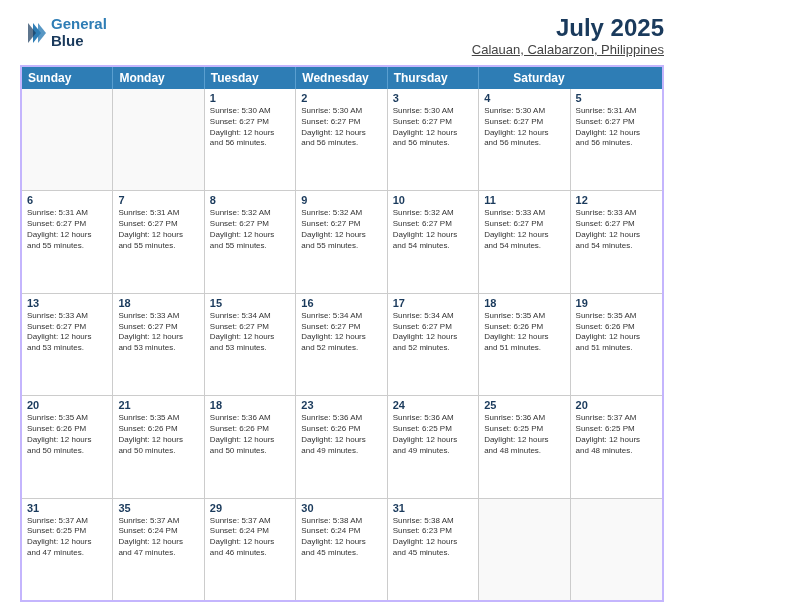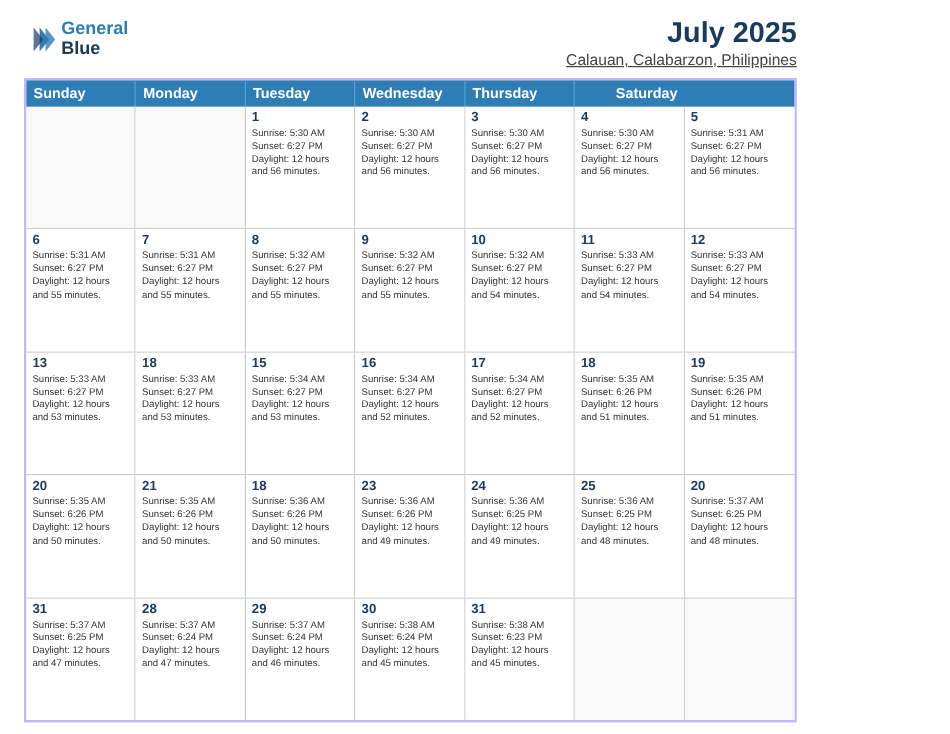--- a/index.html
+++ b/index.html
@@ -340,21 +340,21 @@
         </div>
         <div class="cal-row">
           <div class="cal-cell">
             <div class="day-number">31</div>
             <div class="cell-text" style="white-space: pre-line;">Sunrise: 5:37 AM
 Sunset: 6:25 PM
 Daylight: 12 hours
 and 47 minutes.</div>
           </div>
           <div class="cal-cell">
-            <div class="day-number">28</div>
+            <div class="day-number">35</div>
             <div class="cell-text" style="white-space: pre-line;">Sunrise: 5:37 AM
 Sunset: 6:24 PM
 Daylight: 12 hours
 and 47 minutes.</div>
           </div>
           <div class="cal-cell">
             <div class="day-number">29</div>
             <div class="cell-text" style="white-space: pre-line;">Sunrise: 5:37 AM
 Sunset: 6:24 PM
 Daylight: 12 hours

